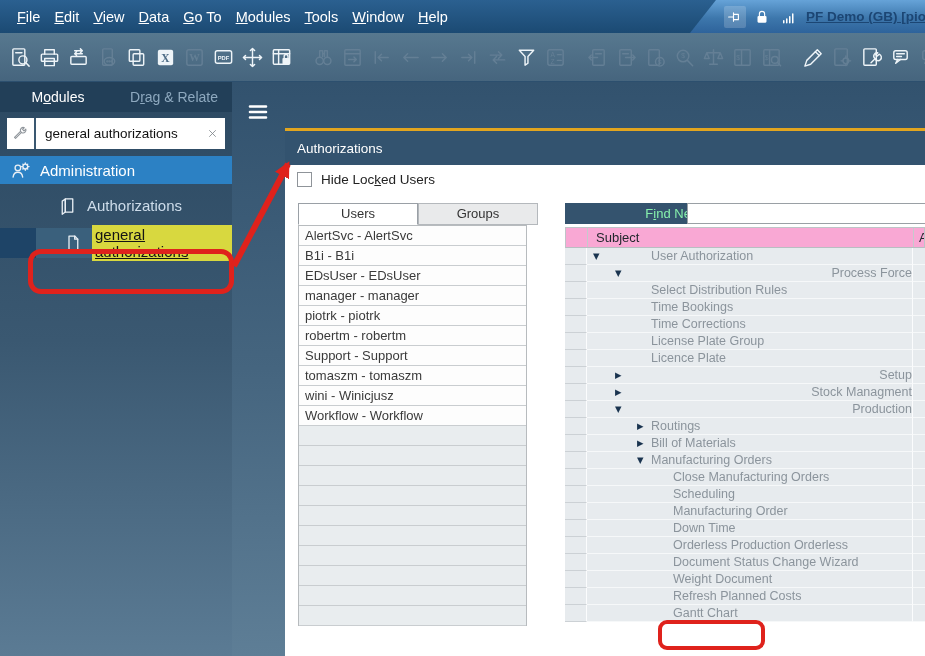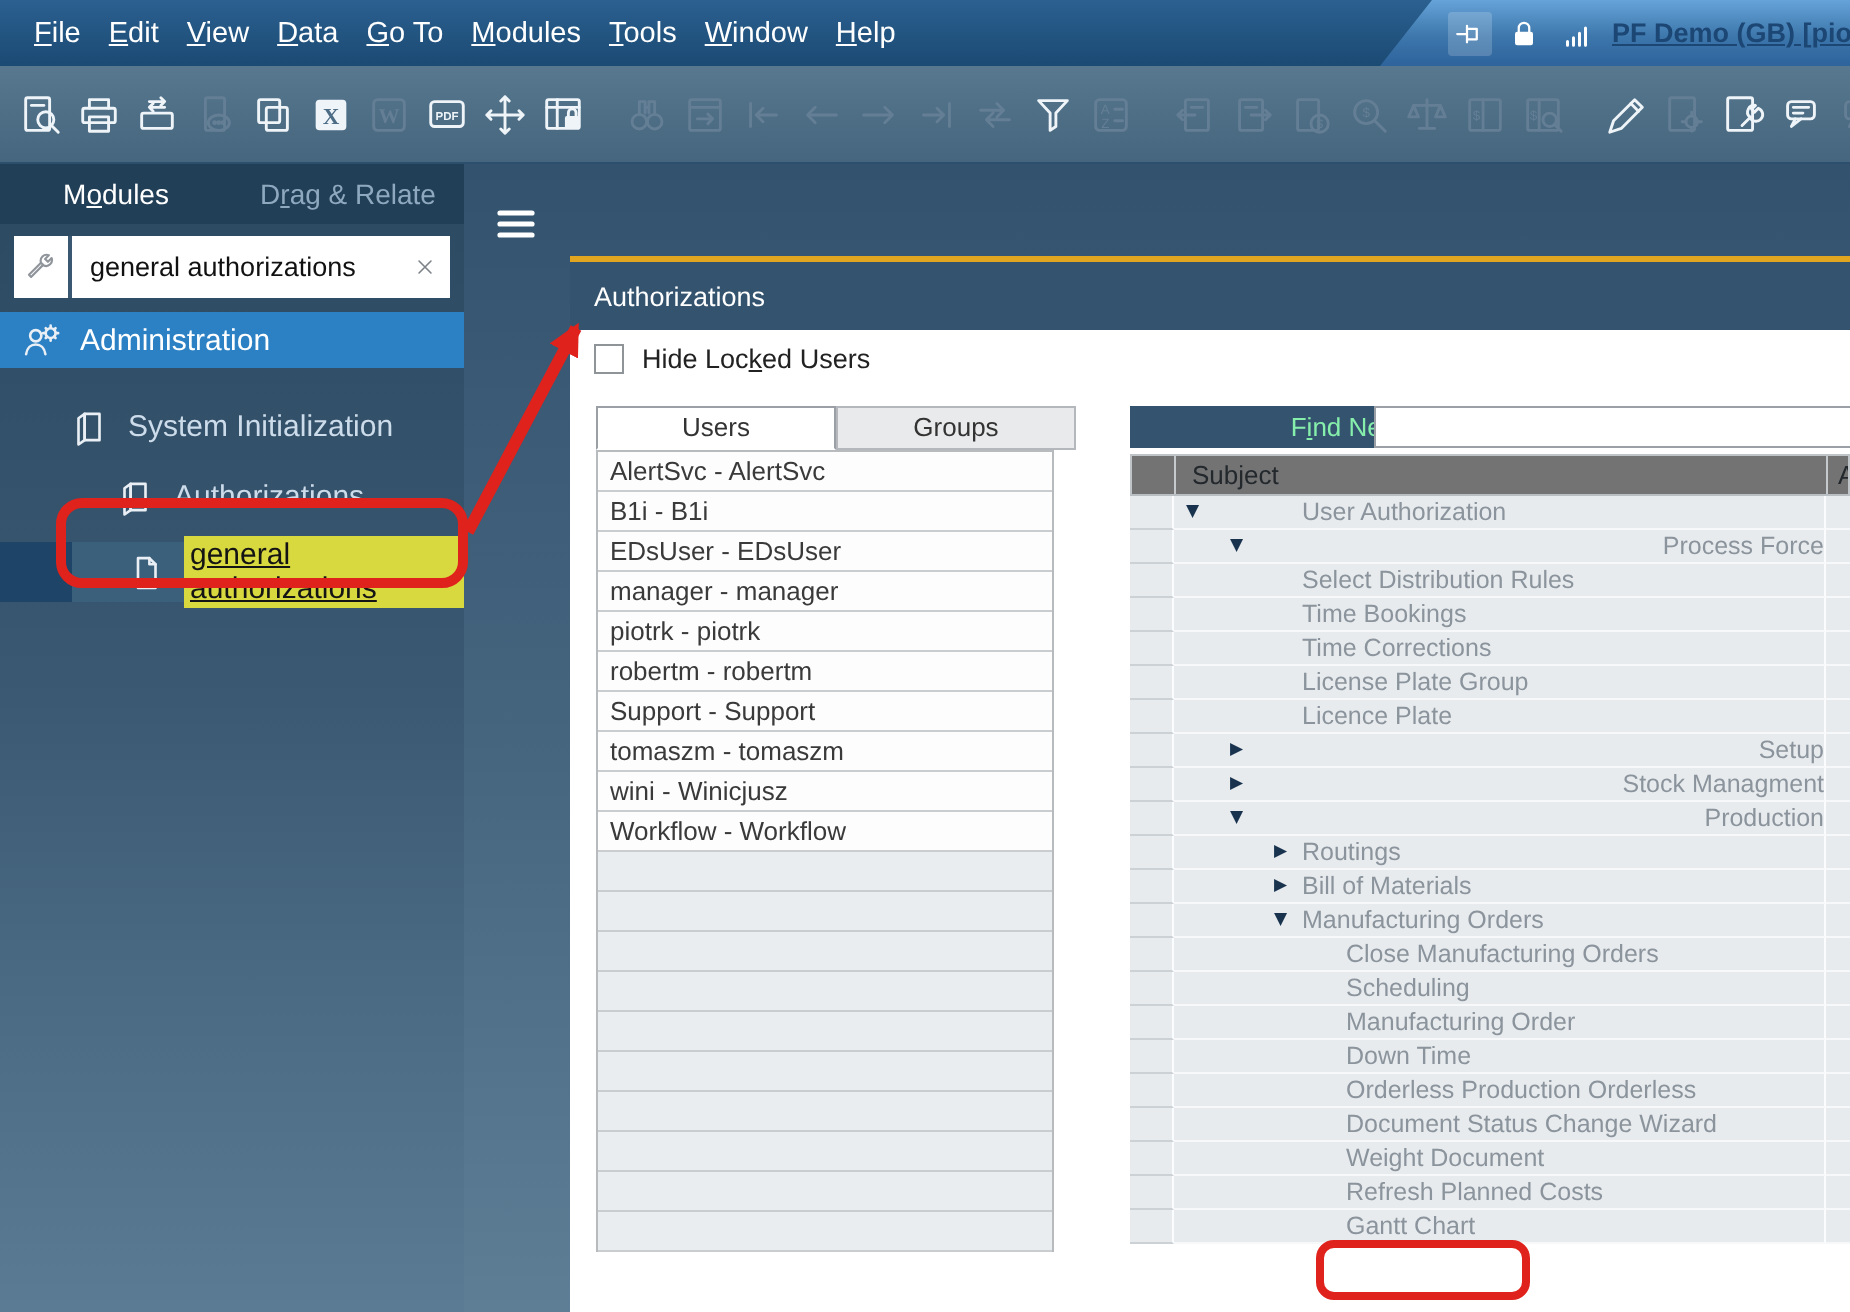--- a/index.html
+++ b/index.html
@@ -78,21 +78,21 @@
   .urow { height:20px; line-height:19px; font-size:13px; color:#3a3a3a; padding-left:6px;
     background:#fdfdfd; border-bottom:1px solid #c9cdd0; overflow:hidden; white-space:nowrap; }
   .urow:empty { background:#e9edef; }
 
   .find-btn { position:absolute; left:280px; top:38px; width:136px; height:21px; background:#34536e;
     color:#86efac; font-size:13px; text-align:right; line-height:21px; }
   .find-input { position:absolute; left:402px; top:38px; width:245px; height:21px;
     border:1px solid #9aa0a5; font-family:"Liberation Sans",sans-serif; font-size:13px; padding:0 5px; }
 
   .tree-table { position:absolute; left:280px; top:62px; right:0; }
-  .thead { display:flex; height:21px; background:#737373; border:1px solid #bfc4c8; border-bottom:1px solid #b9bec2; }
+  .thead { display:flex; height:21px; background:#f9a8d4; border:1px solid #bfc4c8; border-bottom:1px solid #b9bec2; }
   .thead .hgut { width:22px; border-right:1px solid #c6cacd; }
   .thead .hsub { width:326px; font-size:13px; color:#23282d; padding-left:8px; line-height:19px; border-right:1px solid #c6cacd; }
   .thead .hacol { flex:1; font-size:13px; color:#23282d; padding-left:5px; line-height:19px; overflow:hidden; }
   .trow { display:flex; height:17px; background:#e7ebee; }
   .tgut { width:22px; border-right:1px solid #fbfcfd; border-bottom:1px solid #ccd1d5; }
   .tcell { width:326px; border-right:1px solid #fbfcfd; border-bottom:1px solid #f6f8f9;
     display:flex; align-items:center; overflow:hidden; white-space:nowrap; }
   .tacell { flex:1; border-bottom:1px solid #f6f8f9; }
   .tri { width:15px; flex:0 0 auto; font-family:"DejaVu Sans",sans-serif; font-size:8.5px; color:#19334f; text-align:left; padding-left:1px; }
   .trow[data-state="expanded"] .tri::before { content:"▼"; }
@@ -402,29 +402,20 @@
           <svg viewBox="0 0 24 24" fill="none" stroke="currentColor" stroke-width="1.5" stroke-linecap="round" stroke-linejoin="round" style="width:100%;height:100%;display:block">
             <circle cx="9" cy="9" r="3.2"></circle>
             <path d="M3.5 19.5c.5-3.5 2.8-5.5 5.5-5.5s5 2 5.5 5.5"></path>
             <circle cx="17.5" cy="7.5" r="2.8"></circle>
             <path d="M17.5 3.2v1.2M17.5 10.6v1.2M13.2 7.5h1.2M20.6 7.5h1.2M14.7 4.7l.9.9M19.4 9.4l.9.9M20.3 4.7l-.9.9M15.6 9.4l-.9.9"></path>
           </svg>
         </span>
         <span class="s-label">Administration</span>
       </div>
 
-      <div class="sidebar-item" data-indent="1" data-selected="false" data-highlight="false">
-        <span class="s-ico" data-icon="book">
-          <svg viewBox="0 0 24 24" fill="none" stroke="currentColor" stroke-width="1.5" stroke-linecap="round" stroke-linejoin="round" style="width:100%;height:100%;display:block">
-            <path d="M9.5 4.5H18v15H9.5z"></path>
-            <path d="M9.5 4.5L6 7v15l3.5-2.5V4.5z"></path>
-          </svg>
-        </span>
-        <span class="s-label">System Initialization</span>
-      </div>
 
       <div class="sidebar-item" data-indent="2" data-selected="false" data-highlight="false">
         <span class="s-ico" data-icon="book">
           <svg viewBox="0 0 24 24" fill="none" stroke="currentColor" stroke-width="1.5" stroke-linecap="round" stroke-linejoin="round" style="width:100%;height:100%;display:block">
             <path d="M9.5 4.5H18v15H9.5z"></path>
             <path d="M9.5 4.5L6 7v15l3.5-2.5V4.5z"></path>
           </svg>
         </span>
         <span class="s-label">Authorizations</span>
       </div>

